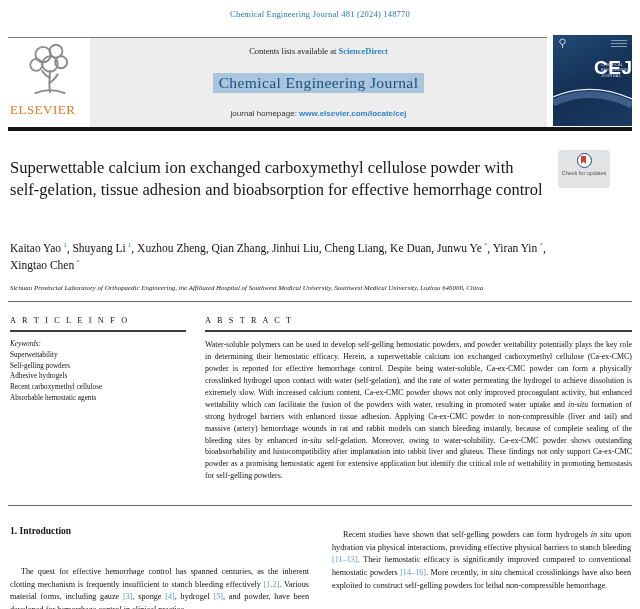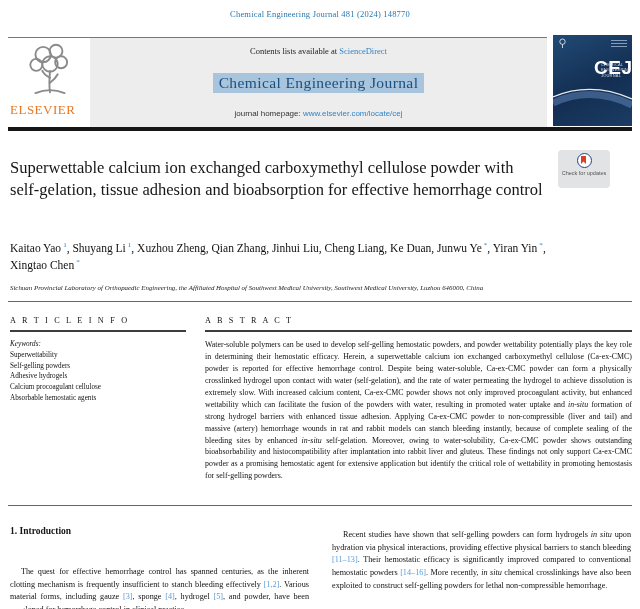--- a/index.html
+++ b/index.html
@@ -1,32 +1,32 @@
 <!DOCTYPE html>
 <html><head>
 <meta charset="utf-8">
 <style>
   html,body { margin:0; padding:0; background:#fff; }
   .page { position:relative; width:640px; height:609px; background:#fff; overflow:hidden;
-          font-family:"Liberation Serif", serif; color:#111;border-radius:30px; }
+          font-family:"Liberation Serif", serif; color:#111; }
 
   
   .top-ref { position:absolute; top:9px; left:0; width:100%; text-align:center;
              font-size:8.5px; color:#2878b0; letter-spacing:0.2px; }
 
   
   .rule-top { position:absolute; top:37px; left:8px; width:539px; height:1px; background:#777; }
   .logo-area { position:absolute; top:40px; left:10px; width:80px; height:88px; text-align:left; }
   .logo-area svg { width:52px; height:60px; display:block; margin:0 auto; }
   .els-label { font-size:13px; color:#e87722; letter-spacing:0.5px; margin-top:2px; }
   .gray-box { position:absolute; top:38px; left:90px; width:457px; height:89px; background:#ededed;
               display:flex; flex-direction:column; align-items:center; justify-content:space-between;
               padding:8px 0 9px; box-sizing:border-box; }
   .contents-line { font-size:8.5px; color:#222; }
-  .seg-link, .sd-link, .hp-link { color:#2f83c5; cursor:pointer; }
+  .seg-link, .sd-link, .hp-link { color:#2f83c5; cursor:pointer;font-weight:bold; }
   .jt-highlight { font-size:15.5px; color:#1b4f7d; background:#a9c5de; padding:1px 6px; letter-spacing:0.4px; }
   .homepage-line { font-size:8px; font-family:"Liberation Sans", sans-serif; color:#333; }
   .black-bar { position:absolute; top:127px; left:8px; width:624px; height:4px; background:#161616; }
 
   
   .cover { position:absolute; top:35px; left:553px; width:79px; height:91px; overflow:hidden;
            background:linear-gradient(155deg,#214a75 0%, #132e52 55%, #1b3c64 100%); }
   .cover-abbr { position:absolute; top:22px; left:5px; font-family:"Liberation Sans",sans-serif;
                 font-weight:bold; color:#fff; font-size:19px; letter-spacing:0.5px;margin-left:36px; }
   .cover-name { position:absolute; top:27px; left:48px; font-size:4px; line-height:1.35;
@@ -149,21 +149,21 @@
 
   <div class="affiliation">Sichuan Provincial Laboratory of Orthopaedic Engineering, the Affiliated Hospital of Southwest Medical University, Southwest Medical University, Luzhou 646000, China</div>
 
   <div class="rule-affil"></div>
 
   <div class="info-col">
     <div class="col-heading">A R T I C L E  I N F O</div>
     <div class="col-rule"></div>
     <div class="keywords">
       <span class="kw-label">Keywords:</span>
-      <span><div class="list-line">Superwettability</div><div class="list-line">Self-gelling powders</div><div class="list-line">Adhesive hydrogels</div><div class="list-line">Calcium procoagulant cellulose</div><div class="list-line">Absorbable hemostatic agents</div></span>
+      <span><div class="list-line">Superwettability</div><div class="list-line">Self-gelling powders</div><div class="list-line">Adhesive hydrogels</div><div class="list-line">Recent carboxymethyl cellulose</div><div class="list-line">Absorbable hemostatic agents</div></span>
     </div>
   </div>
 
   <div class="abs-col">
     <div class="col-heading">A B S T R A C T</div>
     <div class="col-rule"></div>
     <div class="abs-text"><span>Water-soluble polymers can be used to develop self-gelling hemostatic powders, and powder wettability potentially plays the key role in determining their hemostatic efficacy. Herein, a superwettable calcium ion exchanged carboxymethyl cellulose (Ca-ex-CMC) powder is reported for effective hemorrhage control. Despite being water-soluble, Ca-ex-CMC powder can form a physically crosslinked hydrogel upon contact with water (self-gelation), and the rate of water permeating the hydrogel to achieve dissolution is extremely slow. With increased calcium content, Ca-ex-CMC powder shows not only improved procoagulant activity, but enhanced wettability which can facilitate the fusion of the powders with water, resulting in promoted water uptake and </span><span class="seg-i">in-situ</span><span> formation of strong hydrogel barriers with enhanced tissue adhesion. Applying Ca-ex-CMC powder to non-compressible (liver and tail) and massive (artery) hemorrhage wounds in rat and rabbit models can stanch bleeding instantly, because of complete sealing of the bleeding sites by enhanced </span><span class="seg-i">in-situ</span><span> self-gelation. Moreover, owing to water-solubility, Ca-ex-CMC powder shows outstanding bioabsorbability and histocompatibility after implantation into rabbit liver and gluteus. These findings not only support Ca-ex-CMC powder as a promising hemostatic agent for extensive application but identify the critical role of wettability in promoting hemostasis for self-gelling powders.</span></div>
   </div>
 
   <div class="rule-body"></div>

